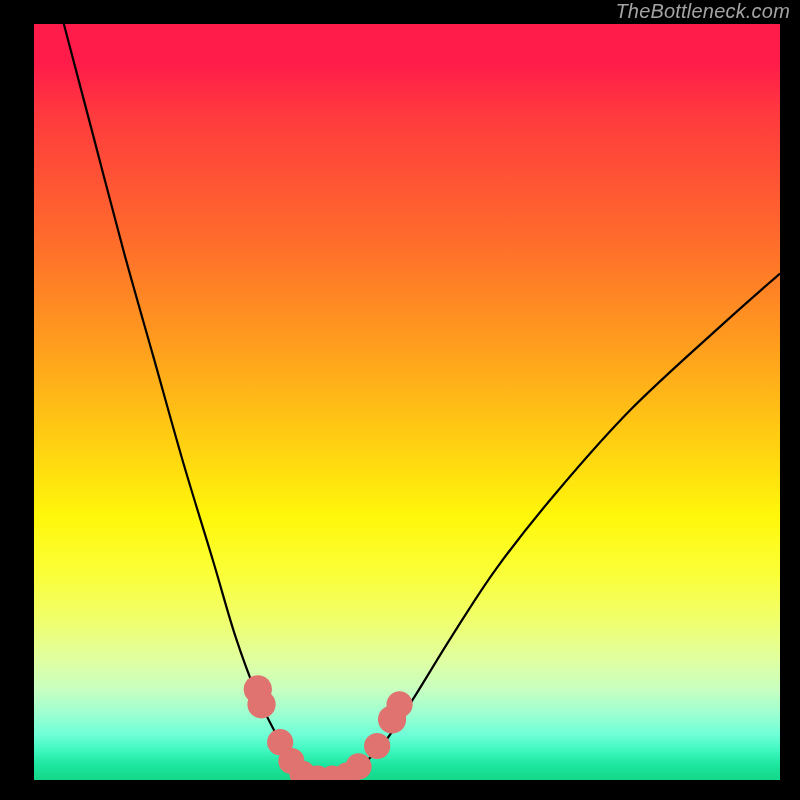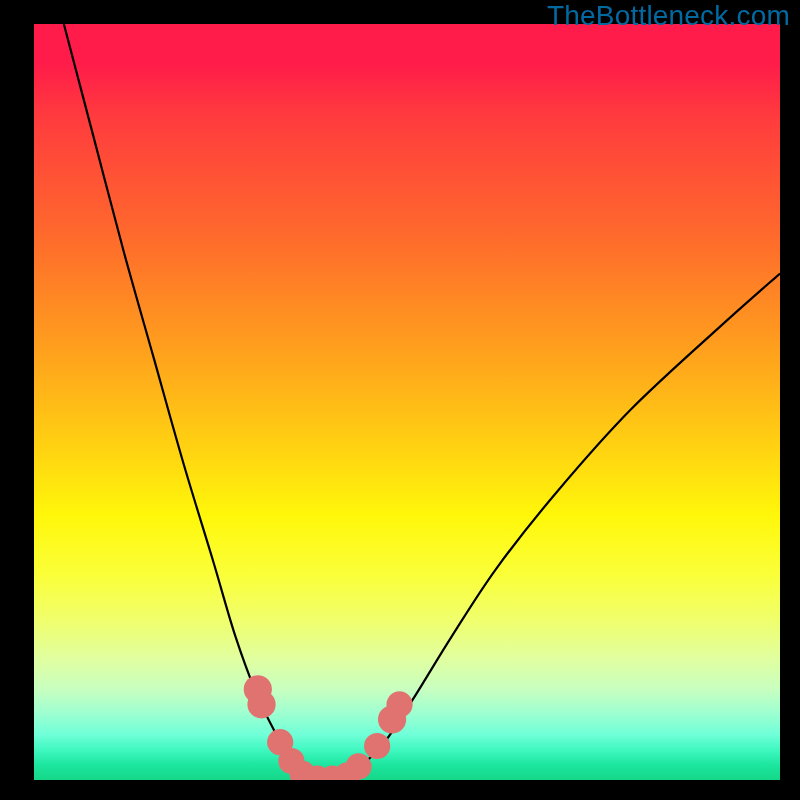--- a/index.html
+++ b/index.html
@@ -47,25 +47,26 @@
       #70ffd8 94%,
       #40f8c0 96%,
       #1ce69f 98%,
       #15d788 100%
     );
   }
   .watermark {
     position: absolute;
     top: 0;
     right: 10px;
-    color: #0369a1;
-    font-size: 28px;
+    color: #a3a3a3;
+    font-size: 20px;
     font-weight: 500;
     letter-spacing: 0.2px;
     user-select: none;
+    font-style: italic;
   }
   svg.curve {
     position: absolute;
     inset: 0;
     width: 100%;
     height: 100%;
   }
 </style>
 </head>
 <body>

